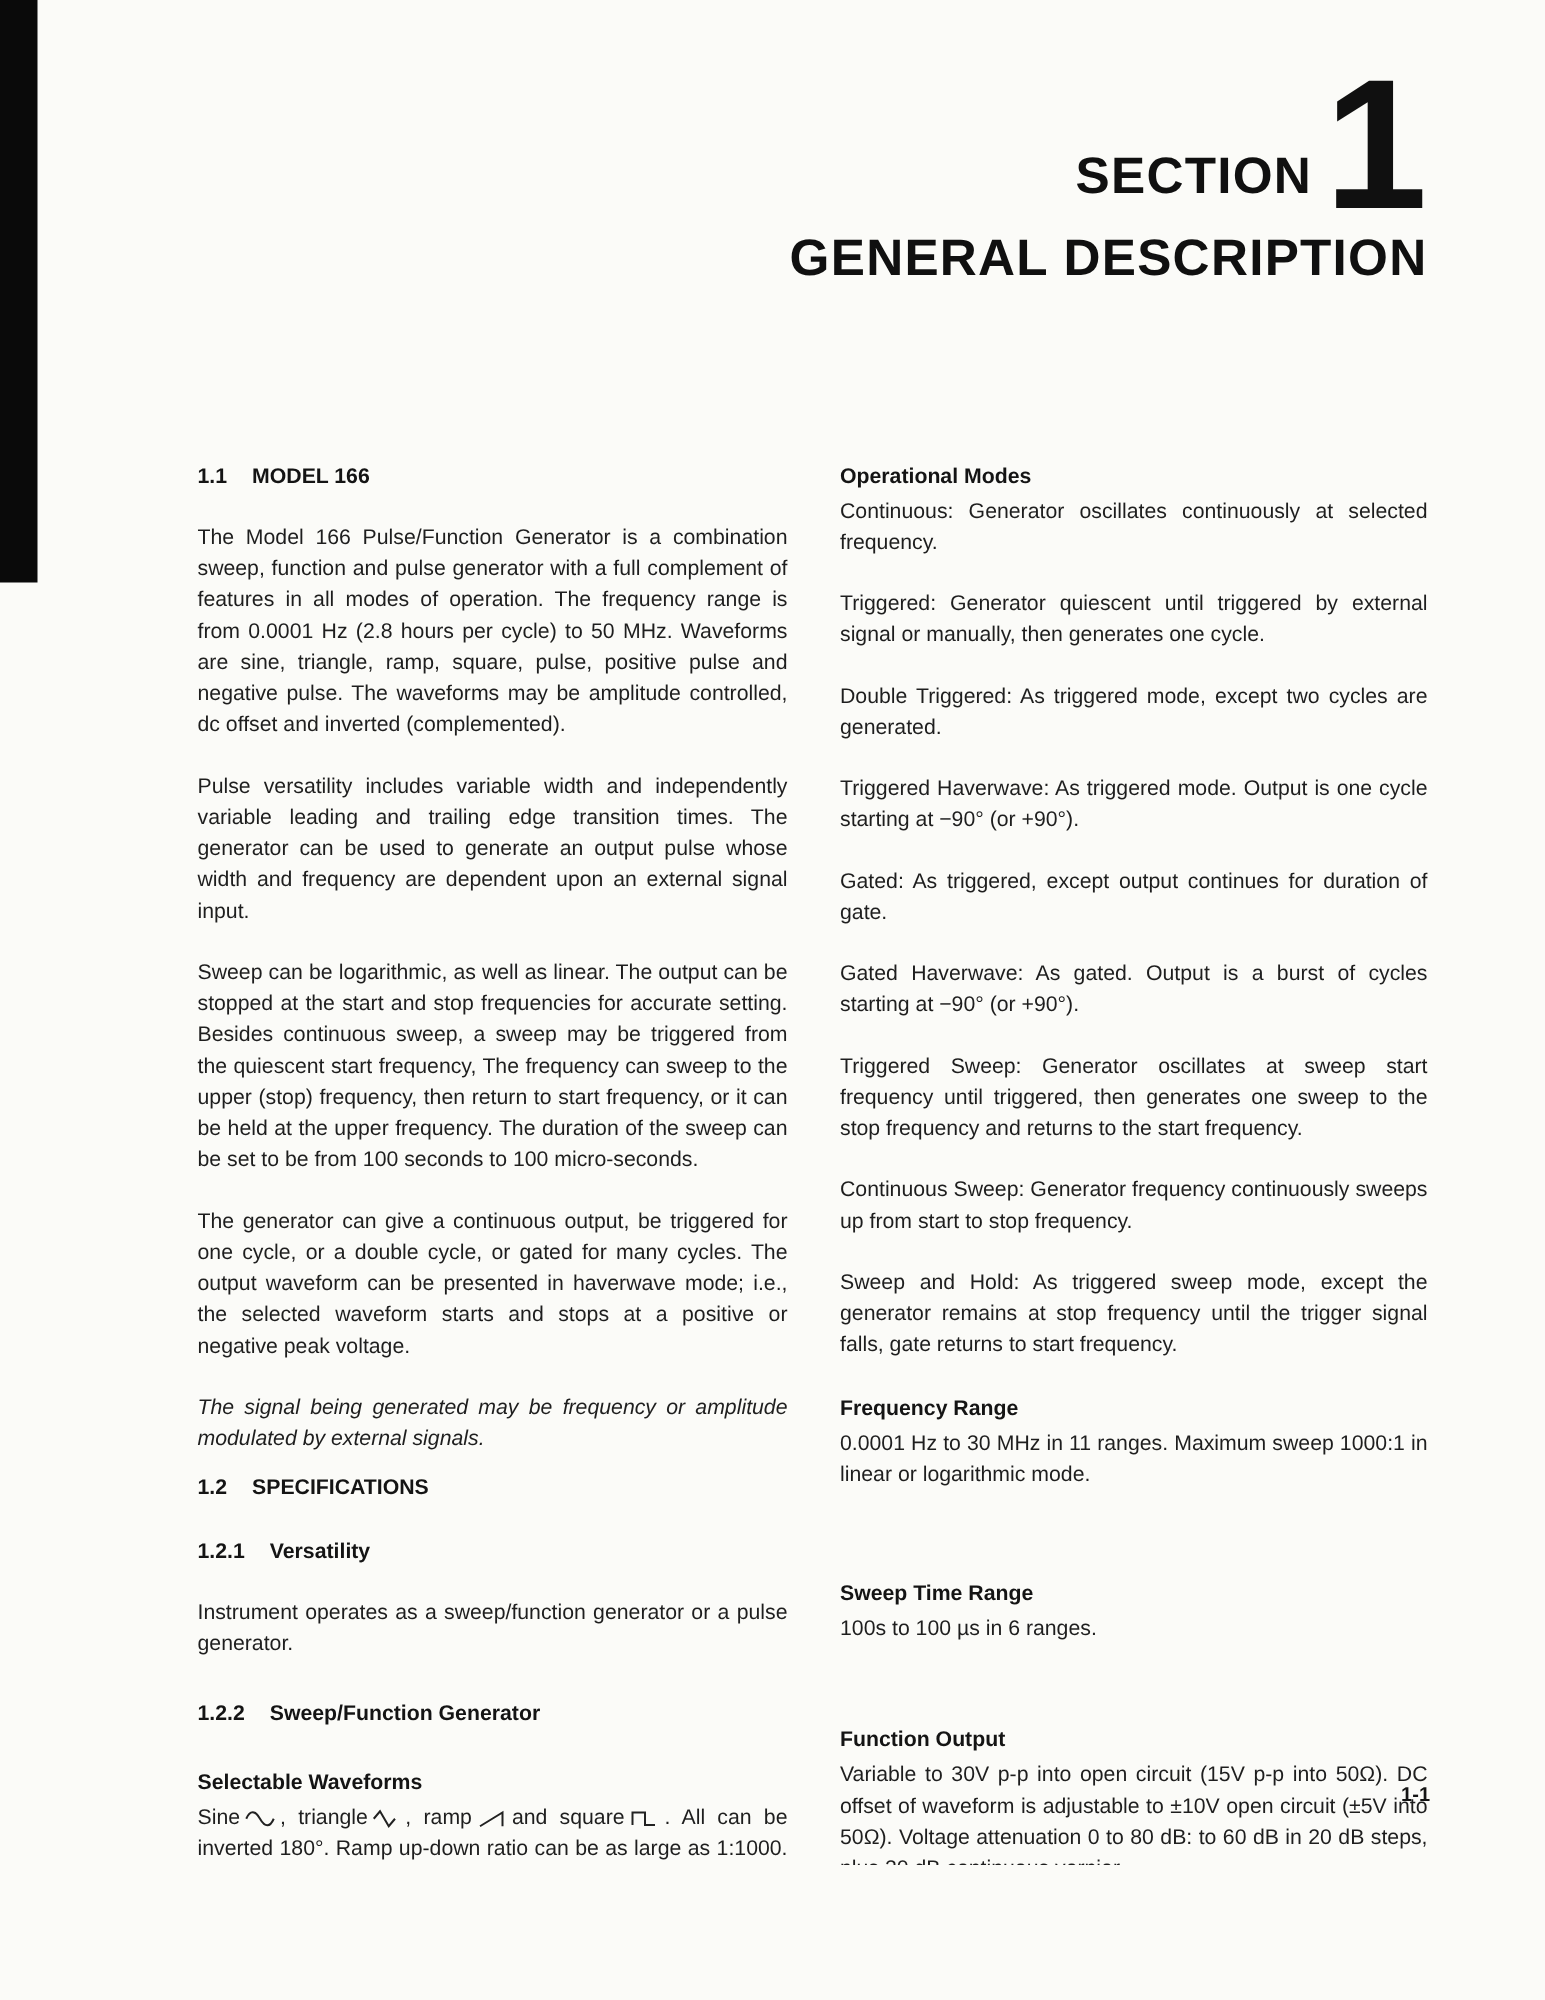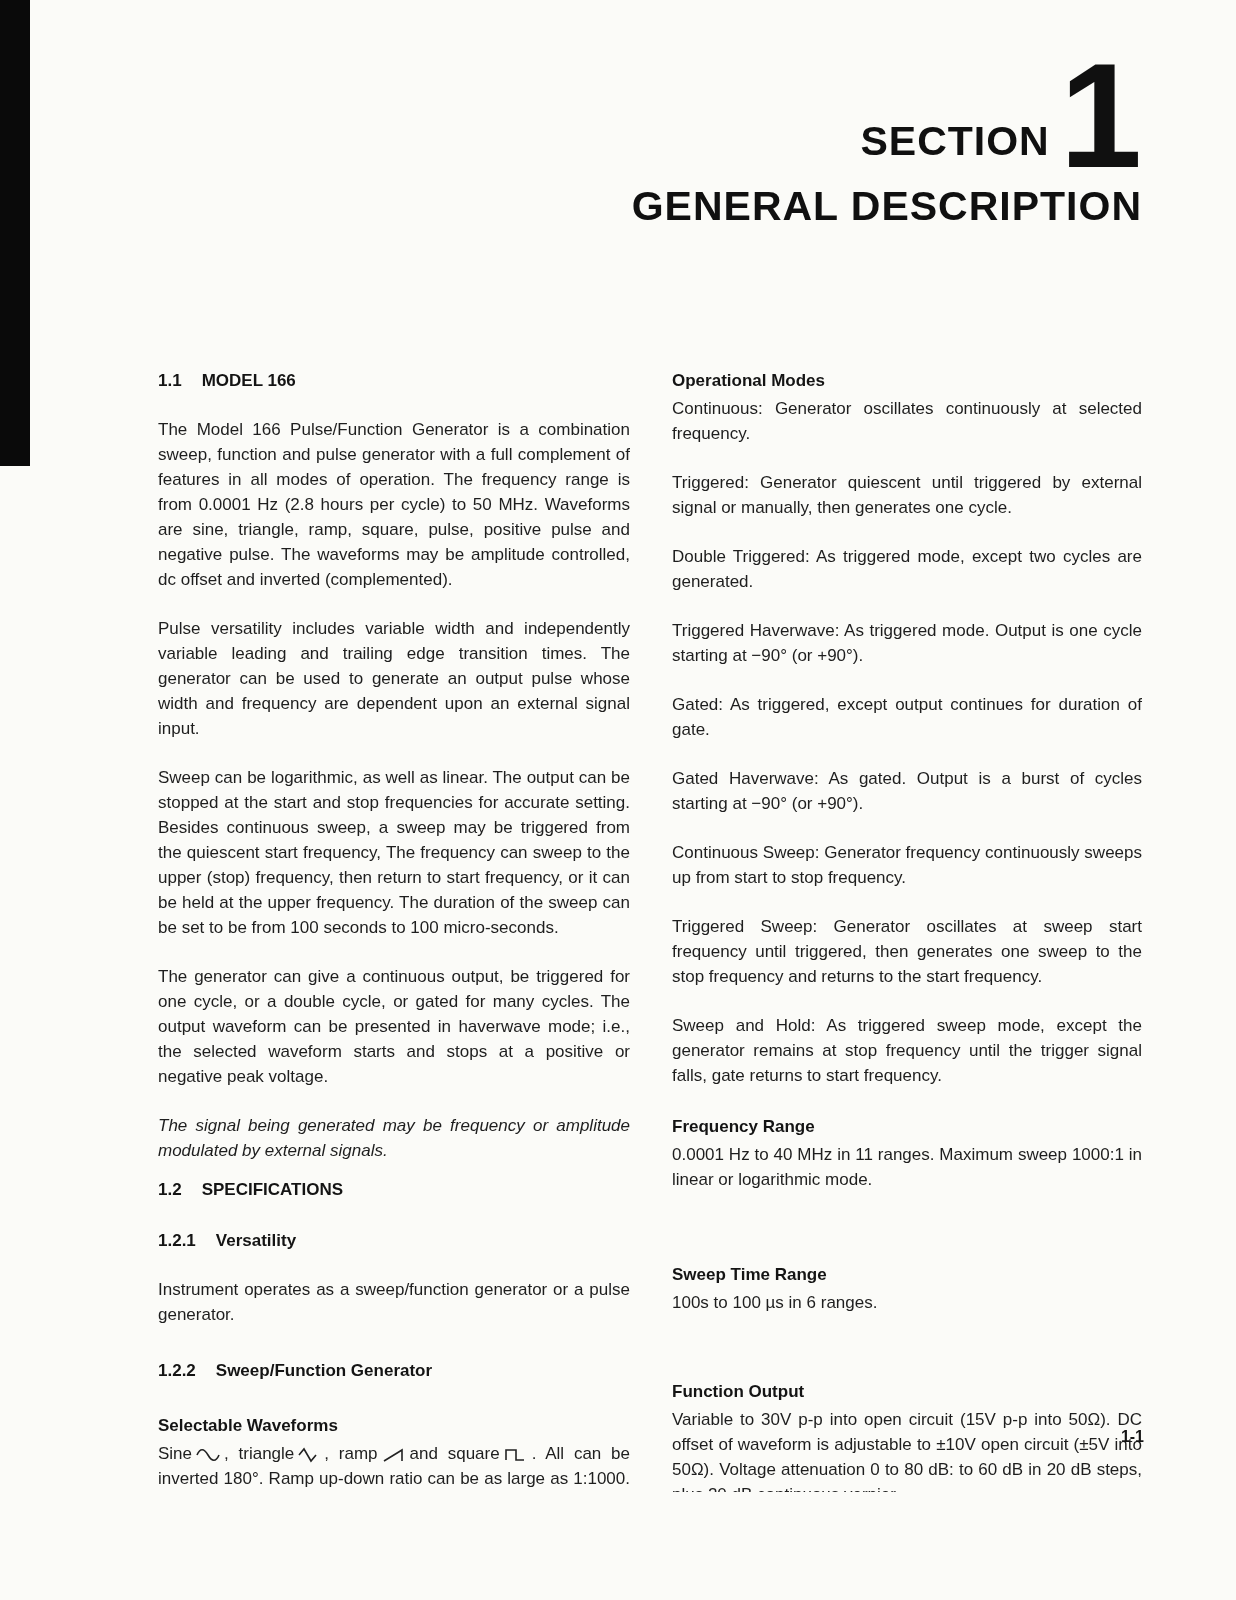--- a/index.html
+++ b/index.html
@@ -143,26 +143,26 @@
 
   <div class="col col-right">
     <p class="heading heading-tight">Operational Modes</p>
 
     <p class="para">Continuous: Generator oscillates continuously at selected frequency.</p>
     <p class="para">Triggered: Generator quiescent until triggered by external signal or manually, then generates one cycle.</p>
     <p class="para">Double Triggered: As triggered mode, except two cycles are generated.</p>
     <p class="para">Triggered Haverwave: As triggered mode. Output is one cycle starting at −90° (or +90°).</p>
     <p class="para">Gated: As triggered, except output continues for duration of gate.</p>
     <p class="para">Gated Haverwave: As gated. Output is a burst of cycles starting at −90° (or +90°).</p>
+    <p class="para">Triggered Sweep: Generator oscillates at sweep start frequency until triggered, then generates one sweep to the stop frequency and returns to the start frequency.</p>
     <p class="para">Continuous Sweep: Generator frequency continuously sweeps up from start to stop frequency.</p>
-    <p class="para">Triggered Sweep: Generator oscillates at sweep start frequency until triggered, then generates one sweep to the stop frequency and returns to the start frequency.</p>
     <p class="para">Sweep and Hold: As triggered sweep mode, except the generator remains at stop frequency until the trigger signal falls, gate returns to start frequency.</p>
 
     <p class="heading heading-tight mt-sec">Frequency Range</p>
-    <p class="para">0.0001 Hz to 40 MHz in 11 ranges. Maximum sweep 1000:1 in linear or logarithmic mode.</p>
+    <p class="para">0.0001 Hz to 30 MHz in 11 ranges. Maximum sweep 1000:1 in linear or logarithmic mode.</p>
 
     <p class="heading heading-tight mt-big">Sweep Time Range</p>
     <p class="para">100s to 100 µs in 6 ranges.</p>
 
     <p class="heading heading-tight mt-big2">Function Output</p>
     <p class="para">Variable to 30V p-p into open circuit (15V p-p into 50Ω). DC offset of waveform is adjustable to ±10V open circuit (±5V into 50Ω). Voltage attenuation 0 to 80 dB: to 60 dB in 20 dB steps, plus 20 dB continuous vernier.</p>
   </div>
 
   <div class="footer-page-number">1-1</div>
 

